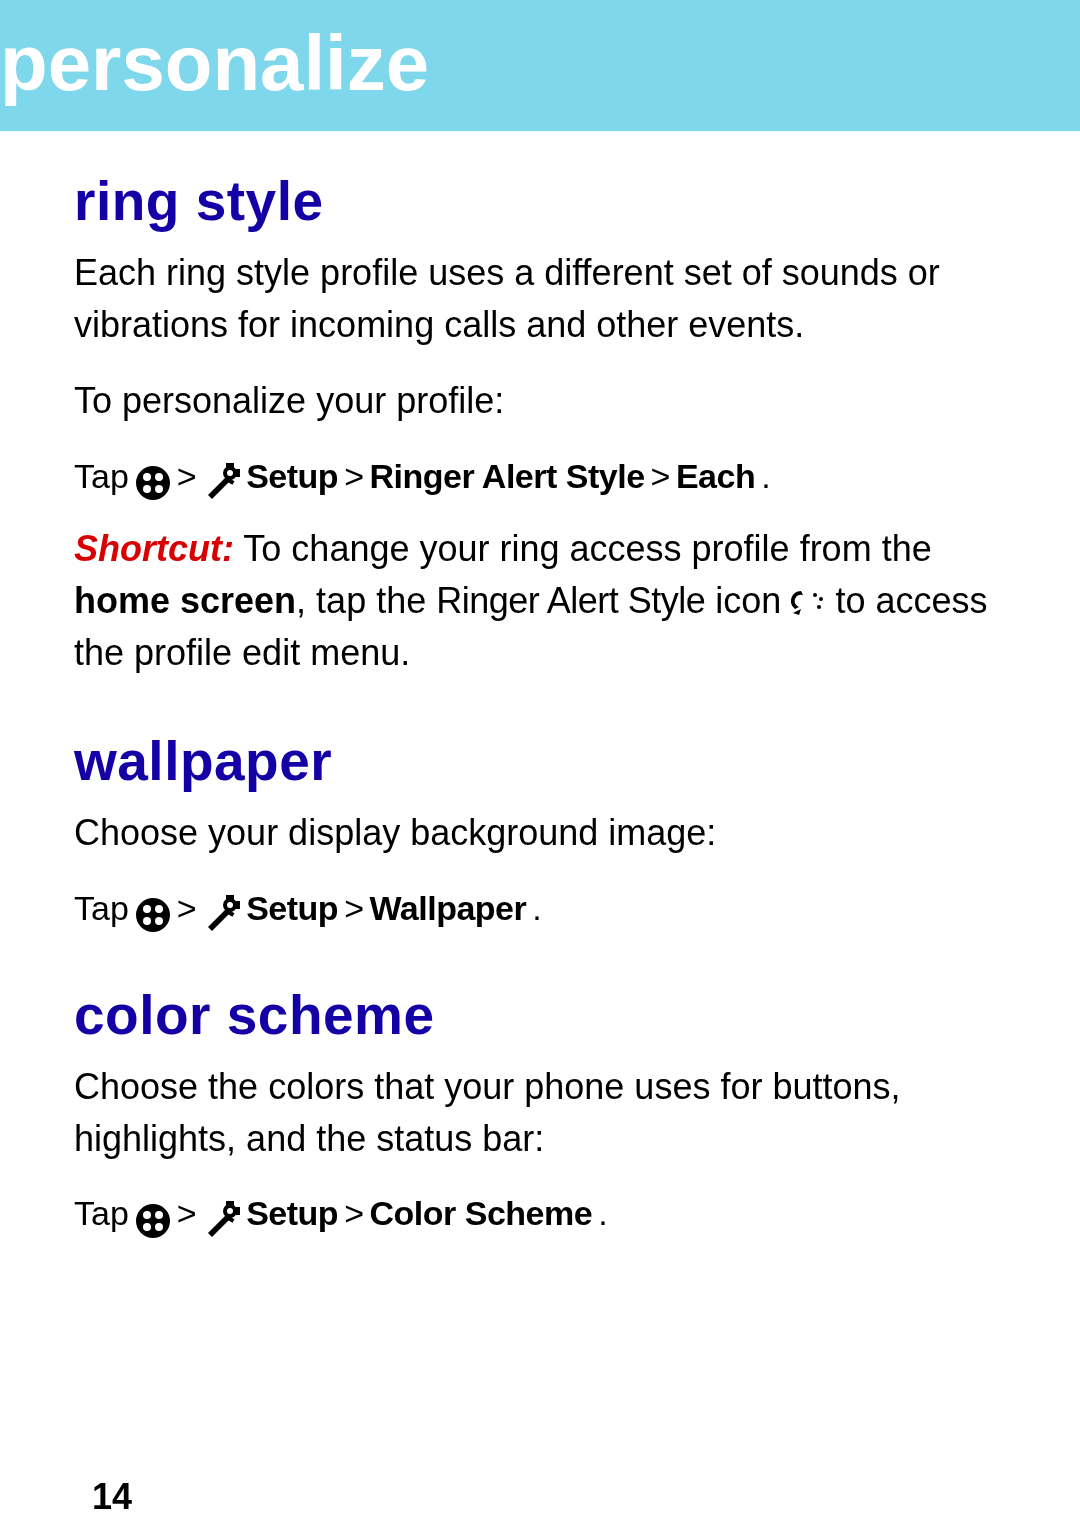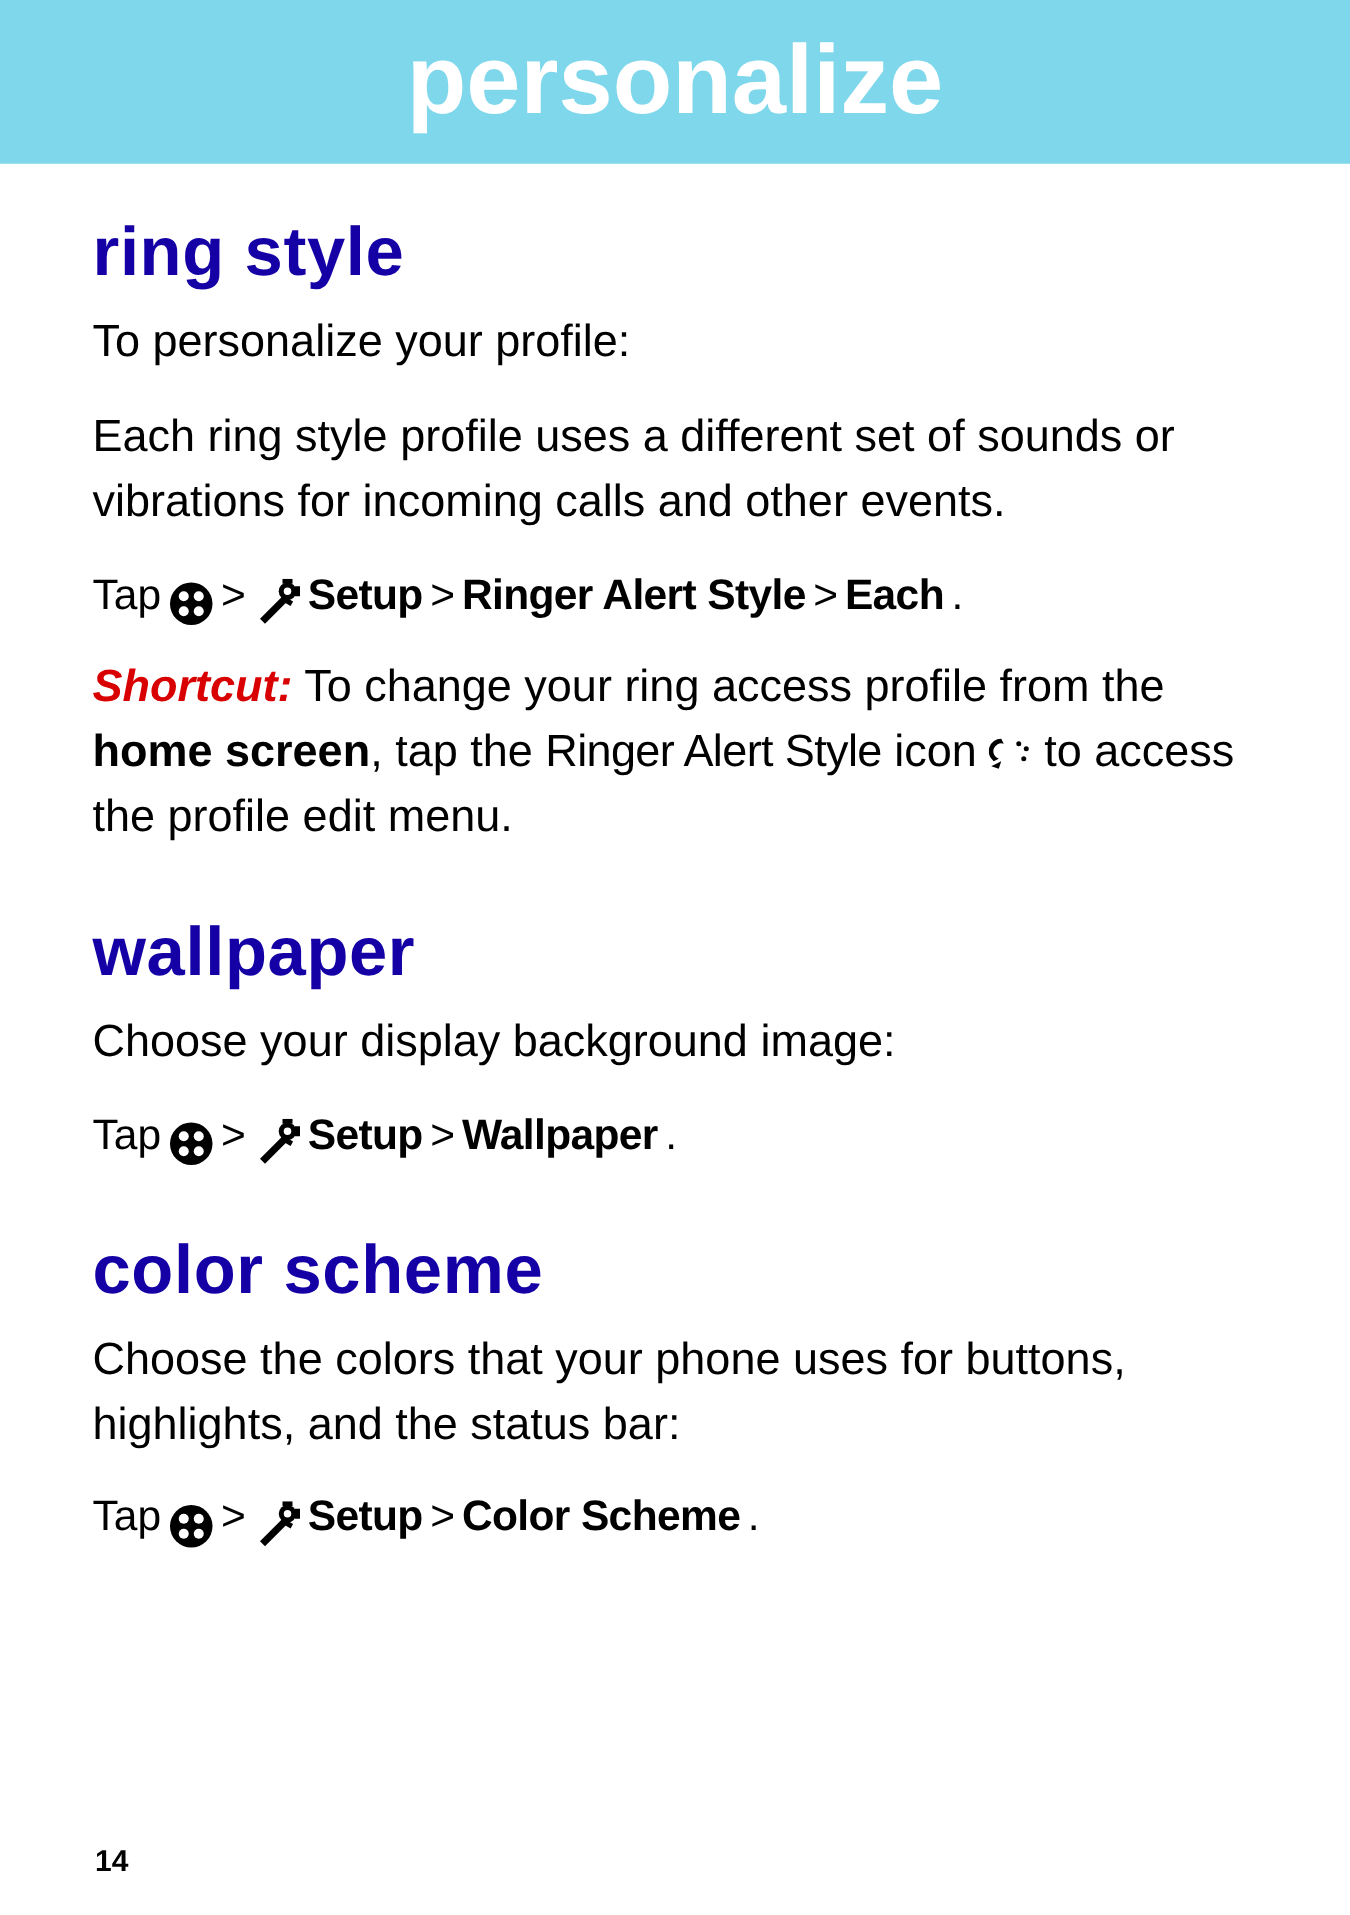--- a/index.html
+++ b/index.html
@@ -8,21 +8,20 @@
     width: 1080px;
     font-family: Arial, Helvetica, sans-serif;
     color: #000;
     background: #fff;
   }
   .banner {
     background: #7fd7ec;
     color: #fff;
     font-size: 78px;
     font-weight: bold;
-    text-align: center;
     padding: 18px 0 22px 0;
     font-family: Arial, Helvetica, sans-serif;
   }
   .content {
     padding: 0 74px 0 74px;
   }
   h2.section {
     color: #1500a6;
     font-size: 55px;
     font-weight: bold;
@@ -62,24 +61,24 @@
   .shortcut-label {
     color: #d80000;
     font-weight: bold;
     font-style: italic;
   }
   .bold {
     font-weight: bold;
   }
   .pagenum {
     position: absolute;
-    left: 76px;
+    left: 92px;
     top: 1476px;
     font-weight: bold;
-    font-size: 24px;
+    font-size: 36px;
   }
   
   .icon {
     display: inline-block;
     vertical-align: middle;
   }
   .icon-apps svg,
   .icon-setup svg,
   .icon-ring svg {
     display: block;
@@ -89,23 +88,23 @@
 <body>
 
 <div class="banner">
   <span>personalize</span>
 </div>
 
 <div class="content">
 
   <h2 class="section">ring style</h2>
 
+  <p class="body">Each ring style profile uses a different set of sounds or vibrations for incoming calls and other events.</p>
+
   <p class="body">To personalize your profile:</p>
-
-  <p class="body">Each ring style profile uses a different set of sounds or vibrations for incoming calls and other events.</p>
 
   <div class="tap-line">
     <span>Tap  </span>
     <span class="icon icon-apps">
       <svg width="36" height="36" viewBox="0 0 36 36">
         <circle cx="18" cy="18" r="17" fill="#000"></circle>
         <circle cx="12" cy="12" r="4" fill="#fff"></circle>
         <circle cx="24" cy="12" r="4" fill="#fff"></circle>
         <circle cx="12" cy="24" r="4" fill="#fff"></circle>
         <circle cx="24" cy="24" r="4" fill="#fff"></circle>

